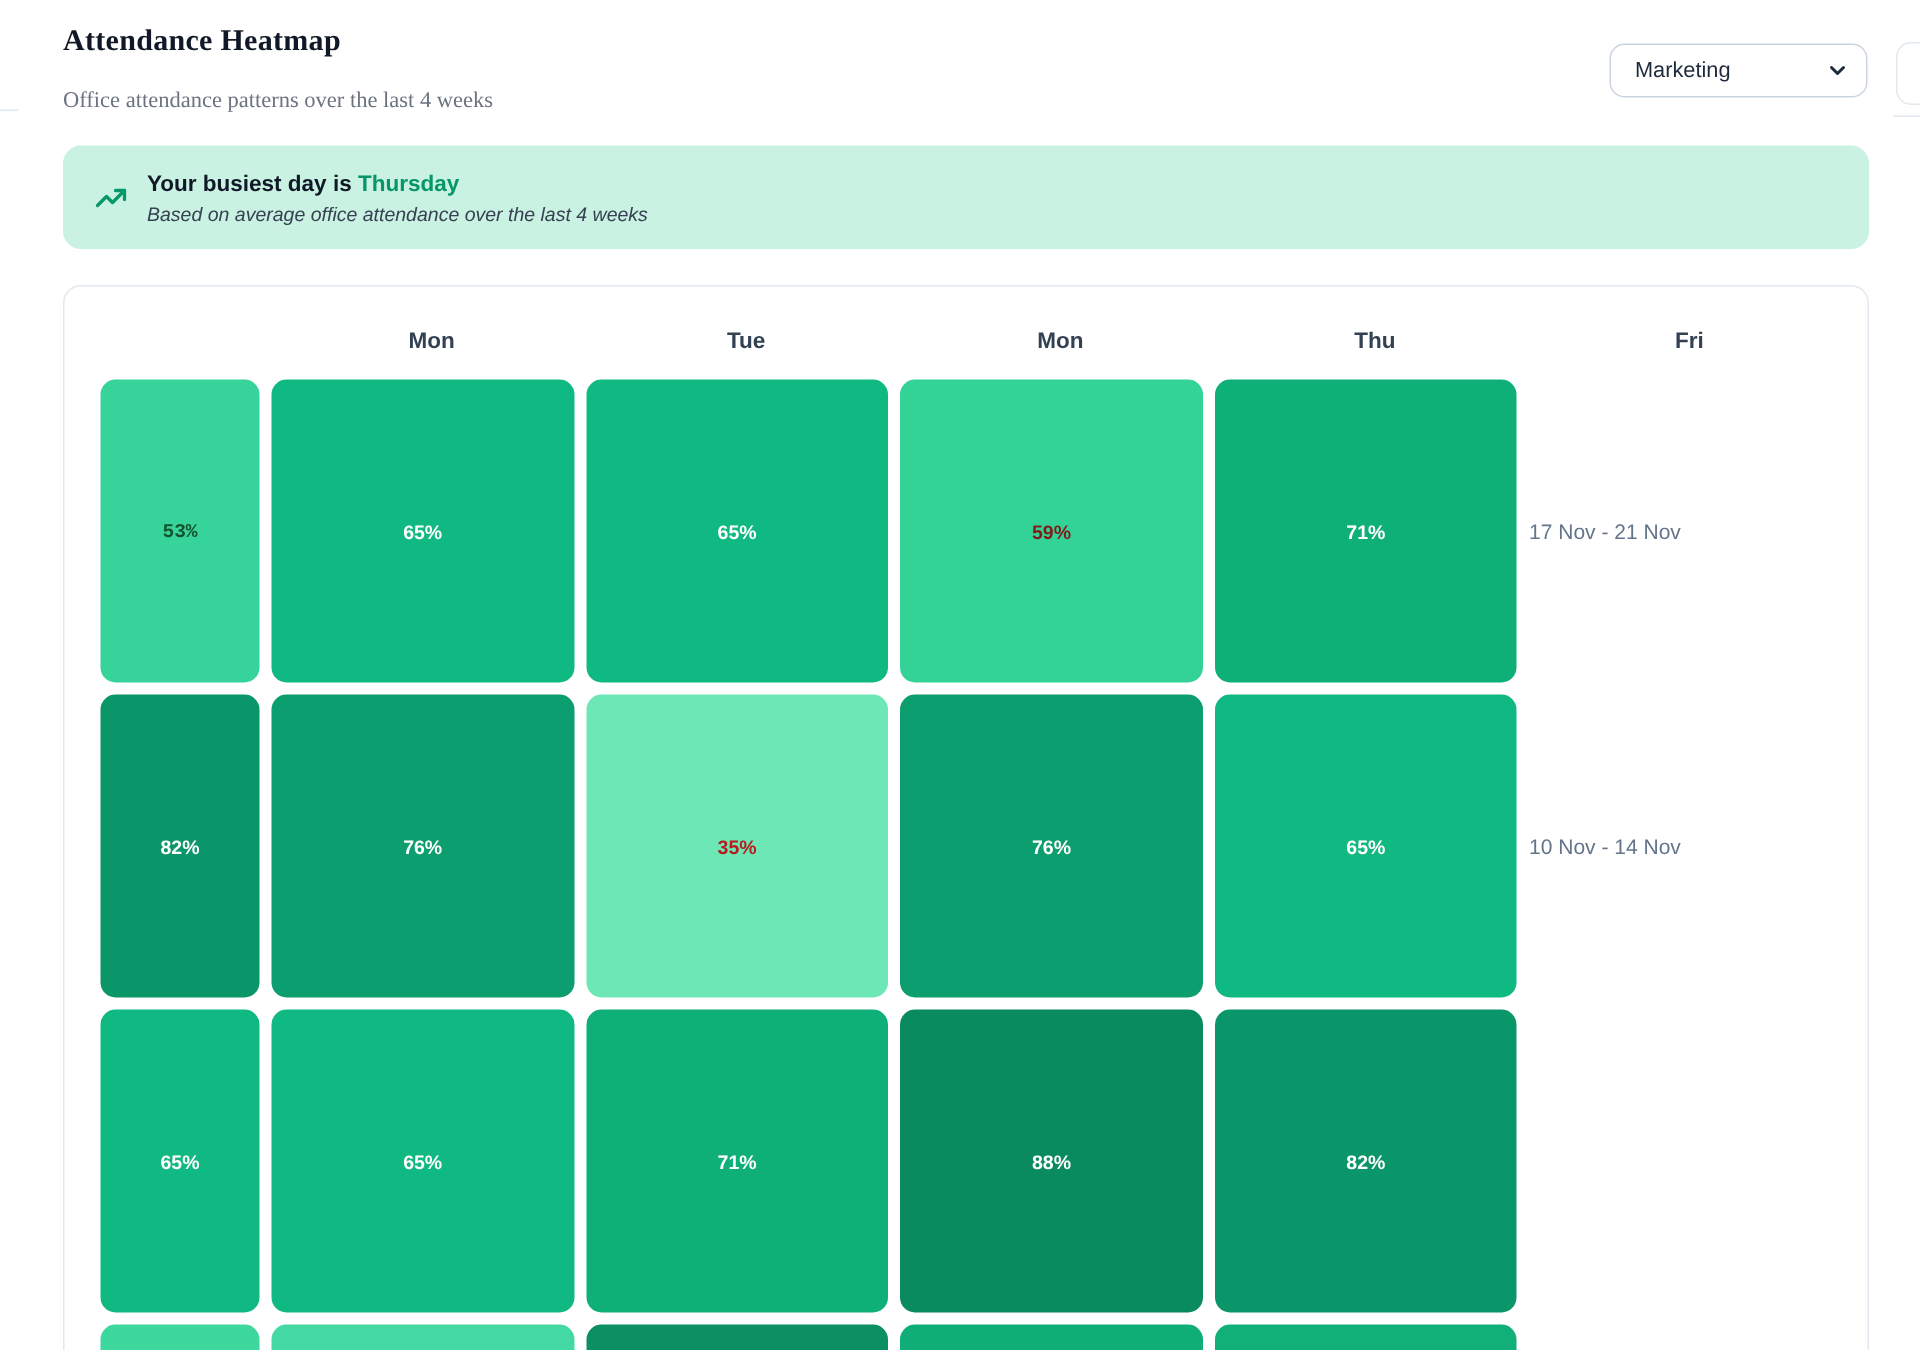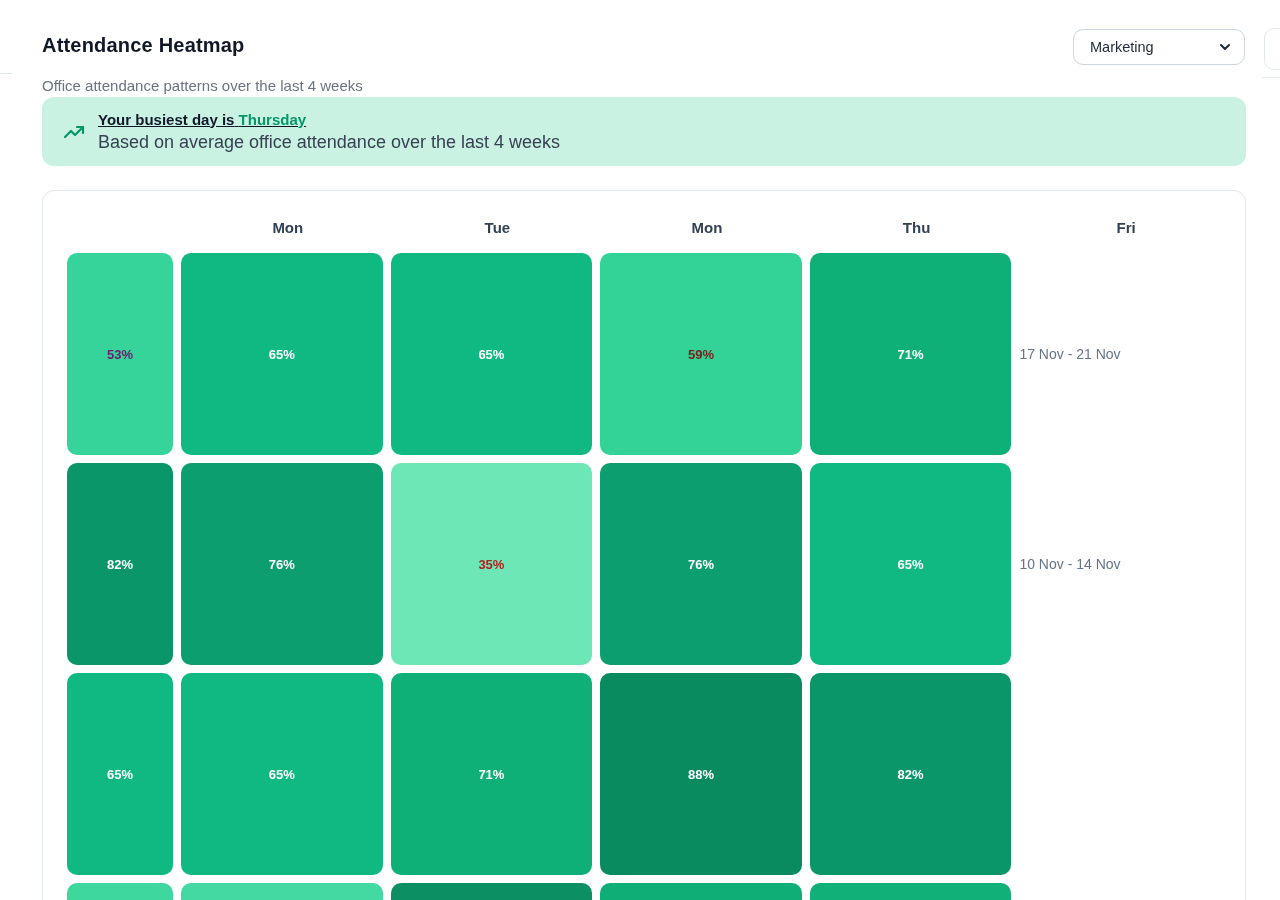--- a/index.html
+++ b/index.html
@@ -1,21 +1,21 @@
 <!DOCTYPE html>
 <html><head>
 <meta charset="utf-8">
 <style>
   * { margin: 0; padding: 0; box-sizing: border-box; }
   html, body { width: 1280px; height: 900px; overflow: hidden; background: #ffffff;
     font-family: "Liberation Sans", sans-serif; color: #111827; }
   .stage { position: relative; width: 1280px; height: 900px; }
 
   
-  .page-header { position: absolute; left: 42px; top: 34px; }
+  .page-header { position: absolute; left: 42px; top: 16px; font-family: Liberation Serif, serif; }
   .page-title { font-size: 20px; font-weight: 700; color: #111827; letter-spacing: 0.2px; }
   .page-subtitle { margin-top: 20px; font-size: 15px; color: #6b7280; }
 
   
   .select-wrap { position: absolute; left: 1073px; top: 29px; width: 172px; height: 36px; }
   .select-wrap select {
     width: 100%; height: 100%; appearance: none; -webkit-appearance: none;
     border: 1px solid #cbd5e1; border-radius: 10px; background: #ffffff;
     padding: 0 36px 0 16px; font-size: 14.5px; color: #1e293b;
     font-family: "Liberation Sans", sans-serif; outline: none; cursor: pointer;
@@ -28,23 +28,23 @@
     background: #e2e8f0; }
   .right-panel-fragment { position: absolute; left: 1264px; top: 28px; width: 50px; height: 42px;
     background: #ffffff; border: 1px solid #e2e8f0; border-radius: 10px; }
   .right-divider-fragment { position: absolute; left: 1262px; top: 77px; width: 18px; height: 1px;
     background: #e2e8f0; }
 
   
   .insight-banner { position: absolute; left: 42px; top: 97px; width: 1204px; height: 69px;
     border-radius: 12px; display: flex; align-items: center; padding: 0 20px; }
   .banner-icon { width: 24px; height: 24px; margin-right: 12px; flex: 0 0 auto; }
-  .banner-text .line1 { font-size: 15px; font-weight: 700; color: #111827; text-decoration: underline; }
+  .banner-text .line1 { font-size: 15px; font-weight: 700; color: #111827; }
   .banner-text .line1 .highlight { font-weight: 700; }
-  .banner-text .line2 { margin-top: 4px; font-size: 18px; color: #374151; }
+  .banner-text .line2 { margin-top: 4px; font-size: 13px; color: #374151; font-style: italic; }
 
   
   .heatmap-card { position: absolute; left: 42px; top: 190px; width: 1204px; height: 1120px;
     background: #ffffff; border: 1px solid #e2e8f0; border-radius: 12px; padding: 24px; }
   .hm-header-row { display: grid; grid-template-columns: 106px repeat(5, 1fr);
     column-gap: 20px; height: 24px; margin-bottom: 14px; align-items: center; }
   .hm-col-header { text-align: center; font-size: 15px; font-weight: 700; color: #334155; }
   .hm-grid { display: grid; grid-template-columns: 106px repeat(5, 1fr);
     column-gap: 8px; row-gap: 8px; }
   .hm-row-label { display: flex; align-items: center; font-size: 14px; color: #64748b; }
@@ -93,21 +93,21 @@
       <div></div>
 
     <div class="hm-col-header">Mon</div>
         <div class="hm-col-header">Tue</div>
         <div class="hm-col-header">Mon</div>
         <div class="hm-col-header">Thu</div>
         <div class="hm-col-header">Fri</div>
       </div>
     <div class="hm-grid">
 
-        <div class="hm-cell" style="background: rgb(54, 212, 154); color: #701a75;">53%</div>
+        <div class="hm-cell" style="background: rgb(54, 212, 154); color: #14532d; font-family: Liberation Mono, monospace;">53%</div>
         <div class="hm-cell" style="background: rgb(16, 185, 129); color: rgb(255, 255, 255);">65%</div>
         <div class="hm-cell" style="background: rgb(16, 185, 129); color: rgb(255, 255, 255);">65%</div>
         <div class="hm-cell" style="background: rgb(51, 210, 150); color: #7f1d1d;">59%</div>
         <div class="hm-cell" style="background: rgb(15, 176, 120); color: rgb(255, 255, 255);">71%</div>
         <div class="hm-row-label">17 Nov - 21 Nov</div>
         <div class="hm-cell" style="background: rgb(10, 150, 105); color: rgb(255, 255, 255);">82%</div>
         <div class="hm-cell" style="background: rgb(12, 158, 110); color: rgb(255, 255, 255);">76%</div>
         <div class="hm-cell" style="background: rgb(110, 231, 183); color: #b91c1c;">35%</div>
         <div class="hm-cell" style="background: rgb(12, 158, 110); color: rgb(255, 255, 255);">76%</div>
         <div class="hm-cell" style="background: rgb(16, 185, 129); color: rgb(255, 255, 255);">65%</div>

